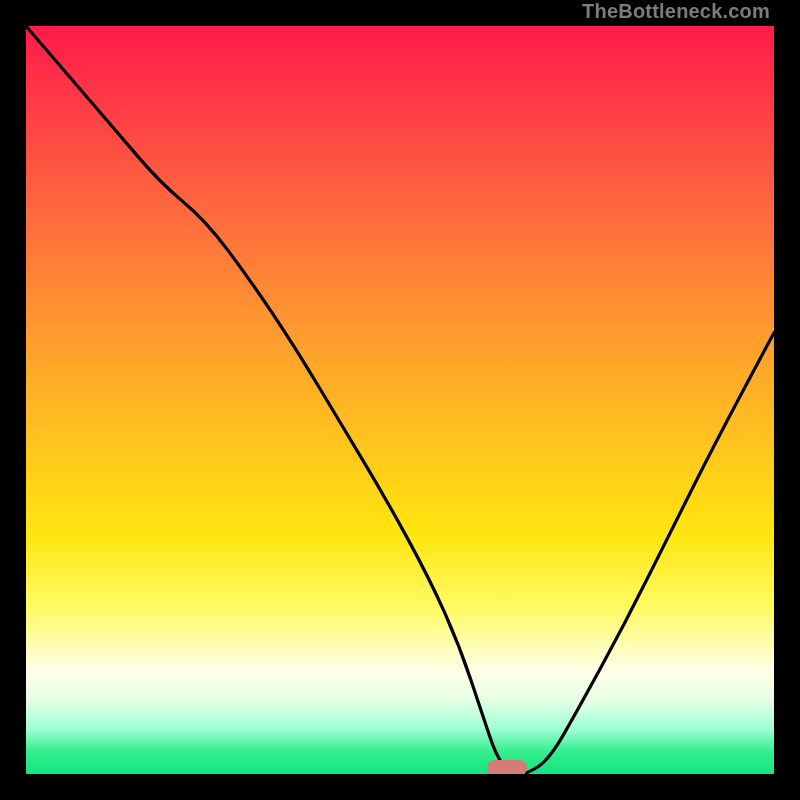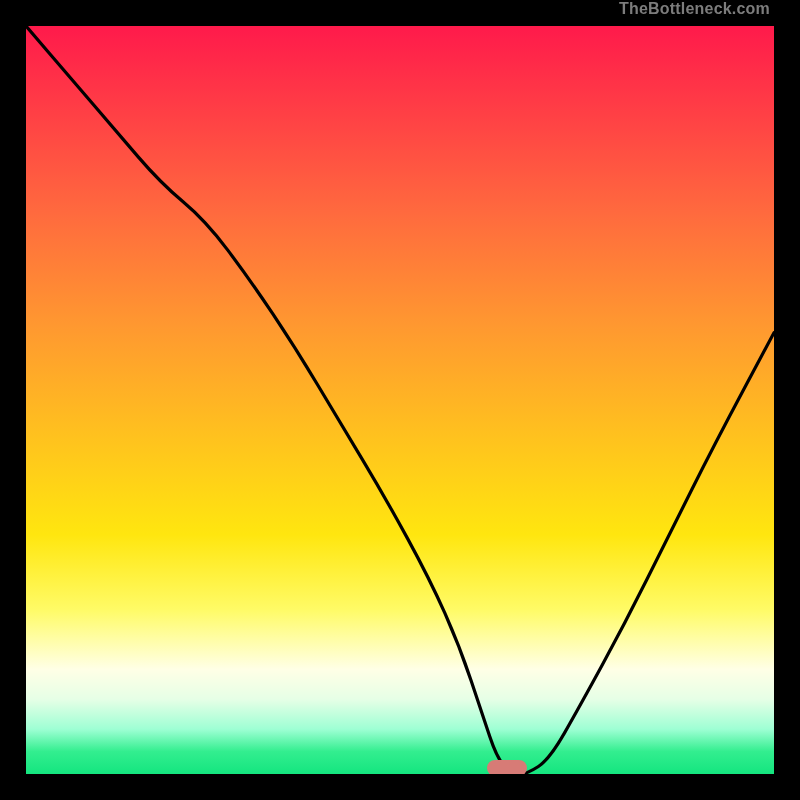--- a/index.html
+++ b/index.html
@@ -61,21 +61,21 @@
     height: 16px;
     border-radius: 8px;
     background: #d77b76;
     transform: translate(-50%, -50%);
   }
   .watermark {
     position: absolute;
     top: 0px;
     right: 30px;
     font-family: Arial, Helvetica, sans-serif;
-    font-size: 16px;
+    font-size: 20px;
     font-weight: 600;
     color: #7c7c7c;
     letter-spacing: 0.2px;
   }
 </style>
 </head>
 <body>
 
 <div class="frame">
 

